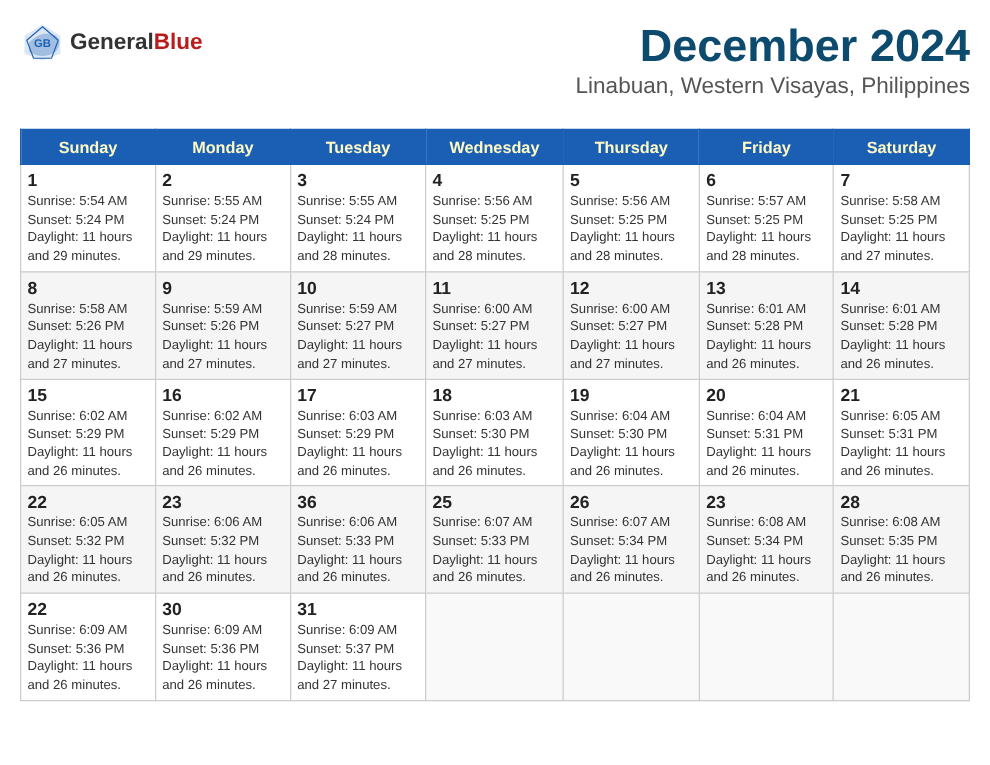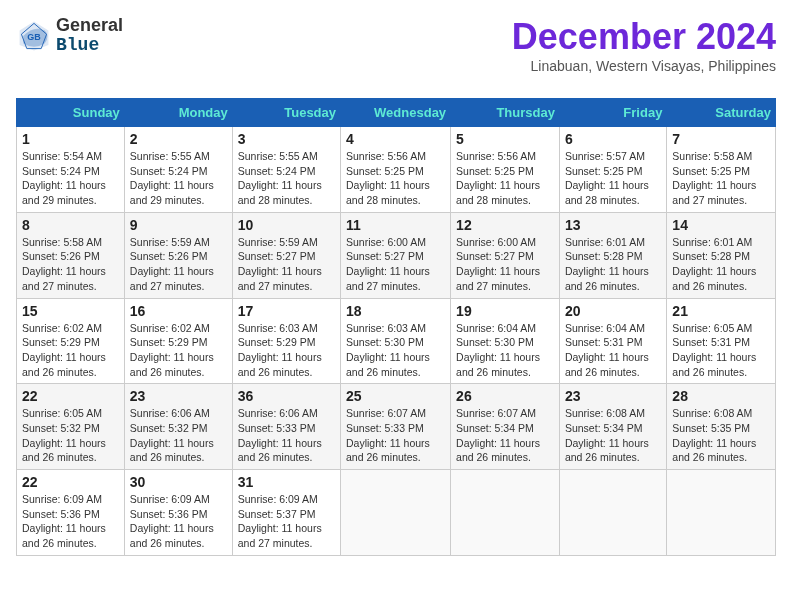--- a/index.html
+++ b/index.html
@@ -15,55 +15,54 @@
       justify-content: space-between;
       align-items: flex-start;
       margin-bottom: 24px;
     }
     .logo {
       display: flex;
       align-items: center;
     }
     .logo-text {
       display: flex;
-      flex-direction: column;
       font-size: 18px;
       font-weight: bold;
       color: #333;
       line-height: 1.1;
     }
     .logo-text .general { color: #333; }
-    .logo-text .blue { color: #0c4a6e; font-family: Liberation Mono, monospace; }
+    .logo-text .blue { color: #b91c1c; }
     .logo-icon {
       width: 36px;
       height: 36px;
       margin-right: 4px;
     }
     .title-area {
       text-align: right;
     }
     .month-title {
       font-size: 36px;
       font-weight: bold;
-      color: #6d28d9;
+      color: #0c4a6e;
     }
     .location {
-      font-size: 14px;
+      font-size: 18px;
       color: #555;
     }
     .calendar {
       width: 100%;
       border-collapse: collapse;
       font-size: 11px;
     }
     .calendar th {
       background: #1a5fb4;
-      color: #5eead4;
+      color: #fef9c3;
       padding: 6px 4px;
-      text-align: right;
+      text-align: center;
       font-size: 13px;
       font-weight: bold;
       border: 1px solid #1a5fb4;
     }
     .calendar td {
       border: 1px solid #ccc;
       vertical-align: top;
       padding: 4px 5px;
       width: 113px;
       min-height: 80px;

